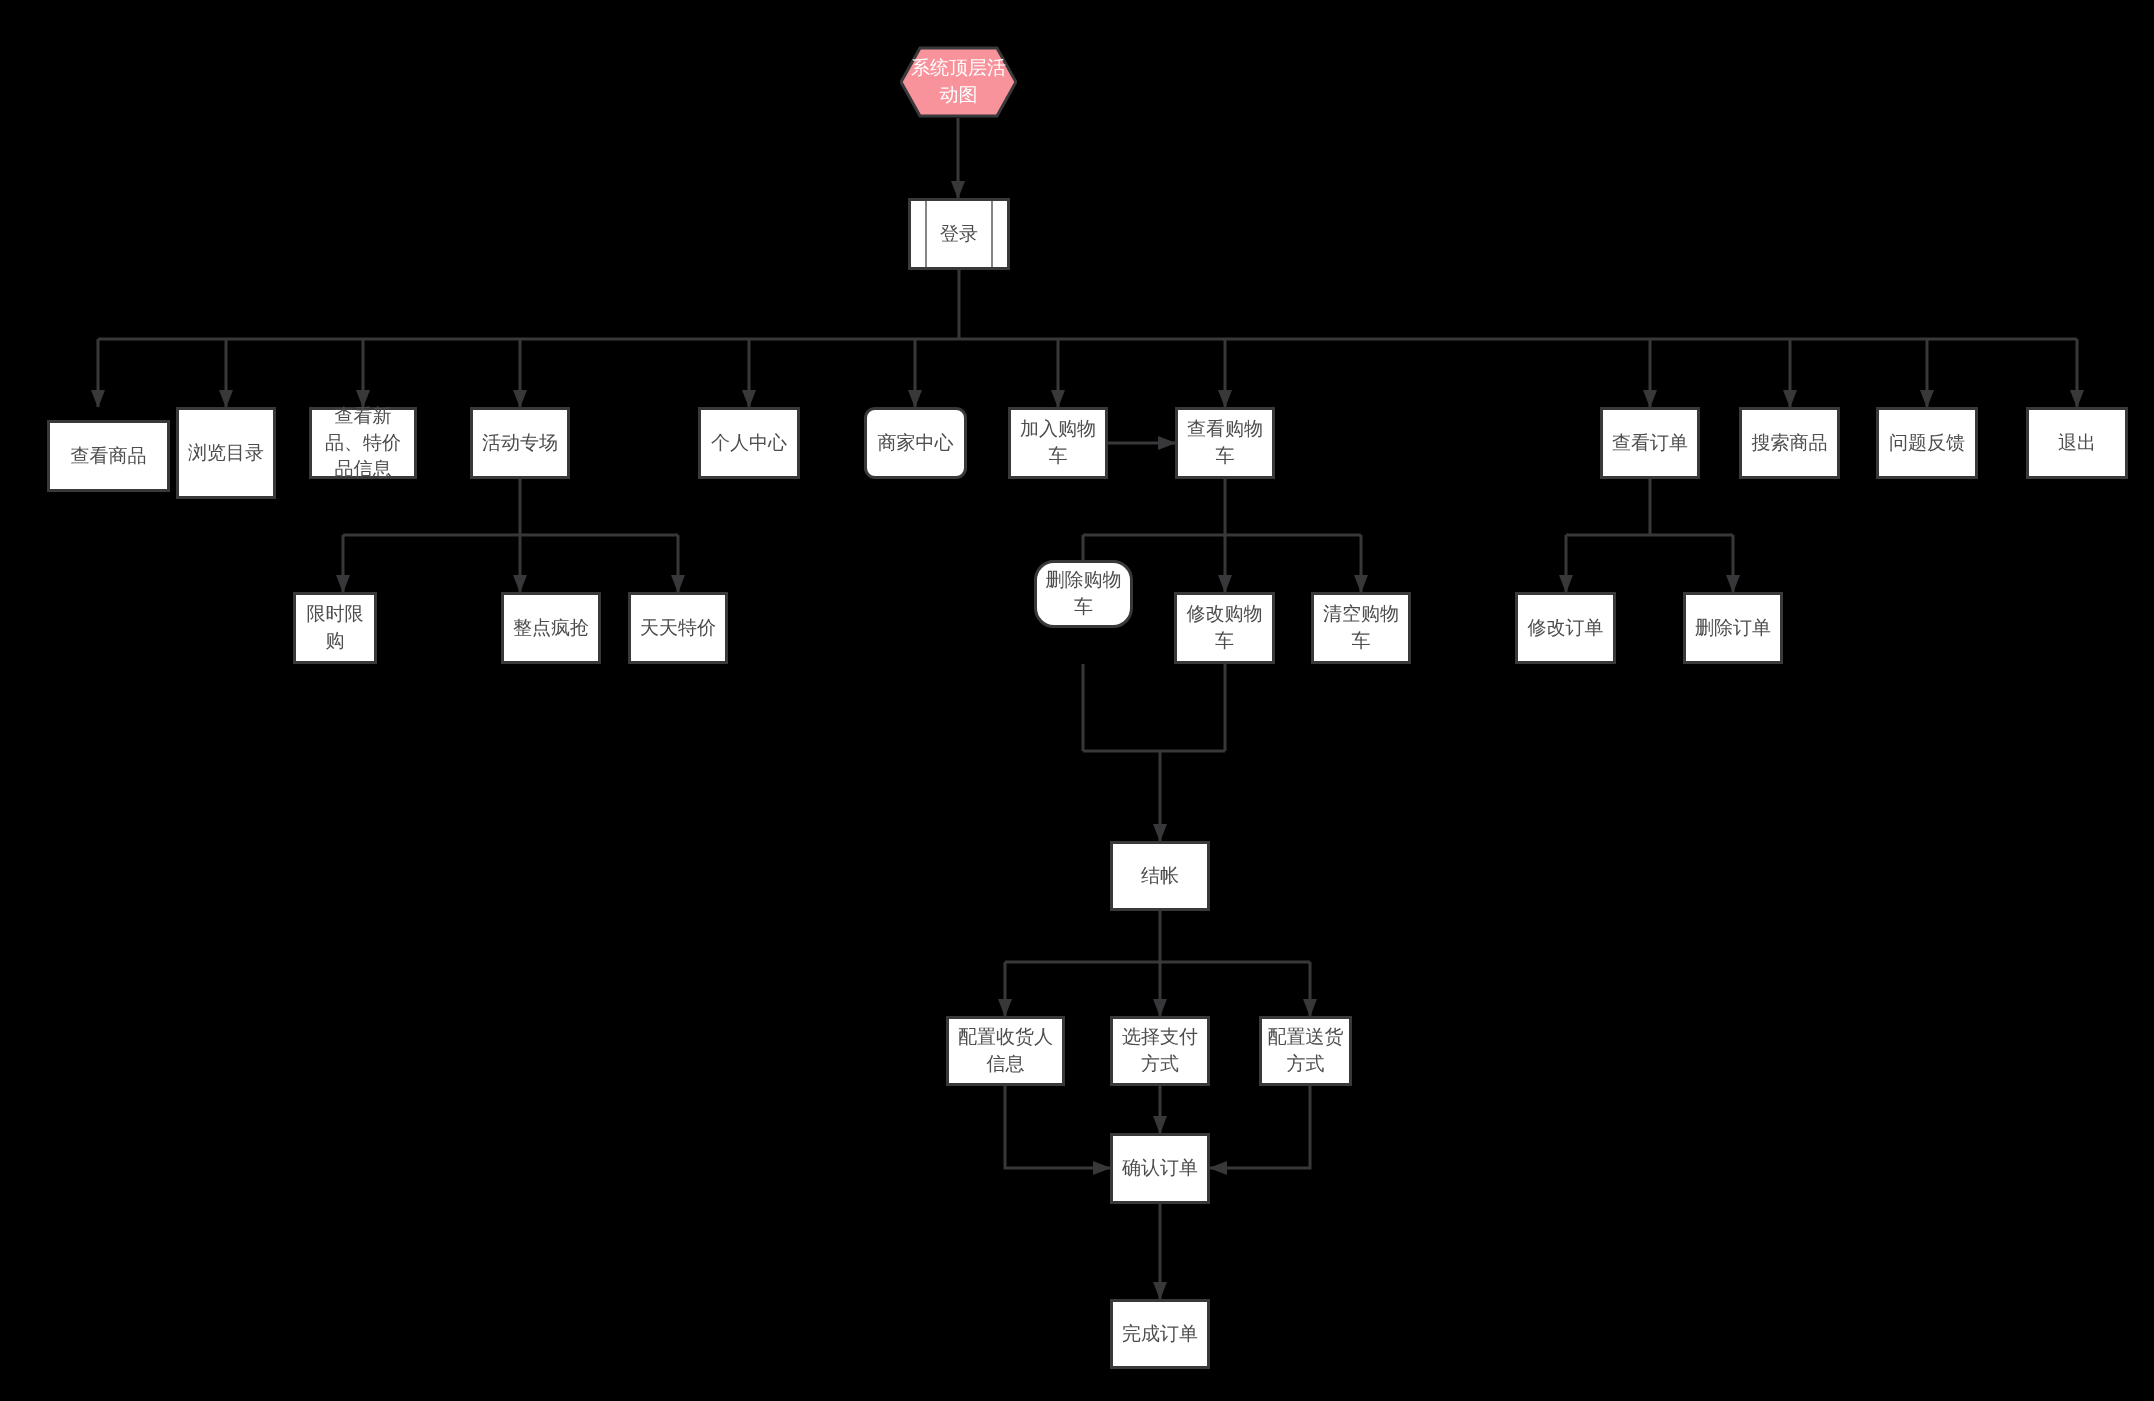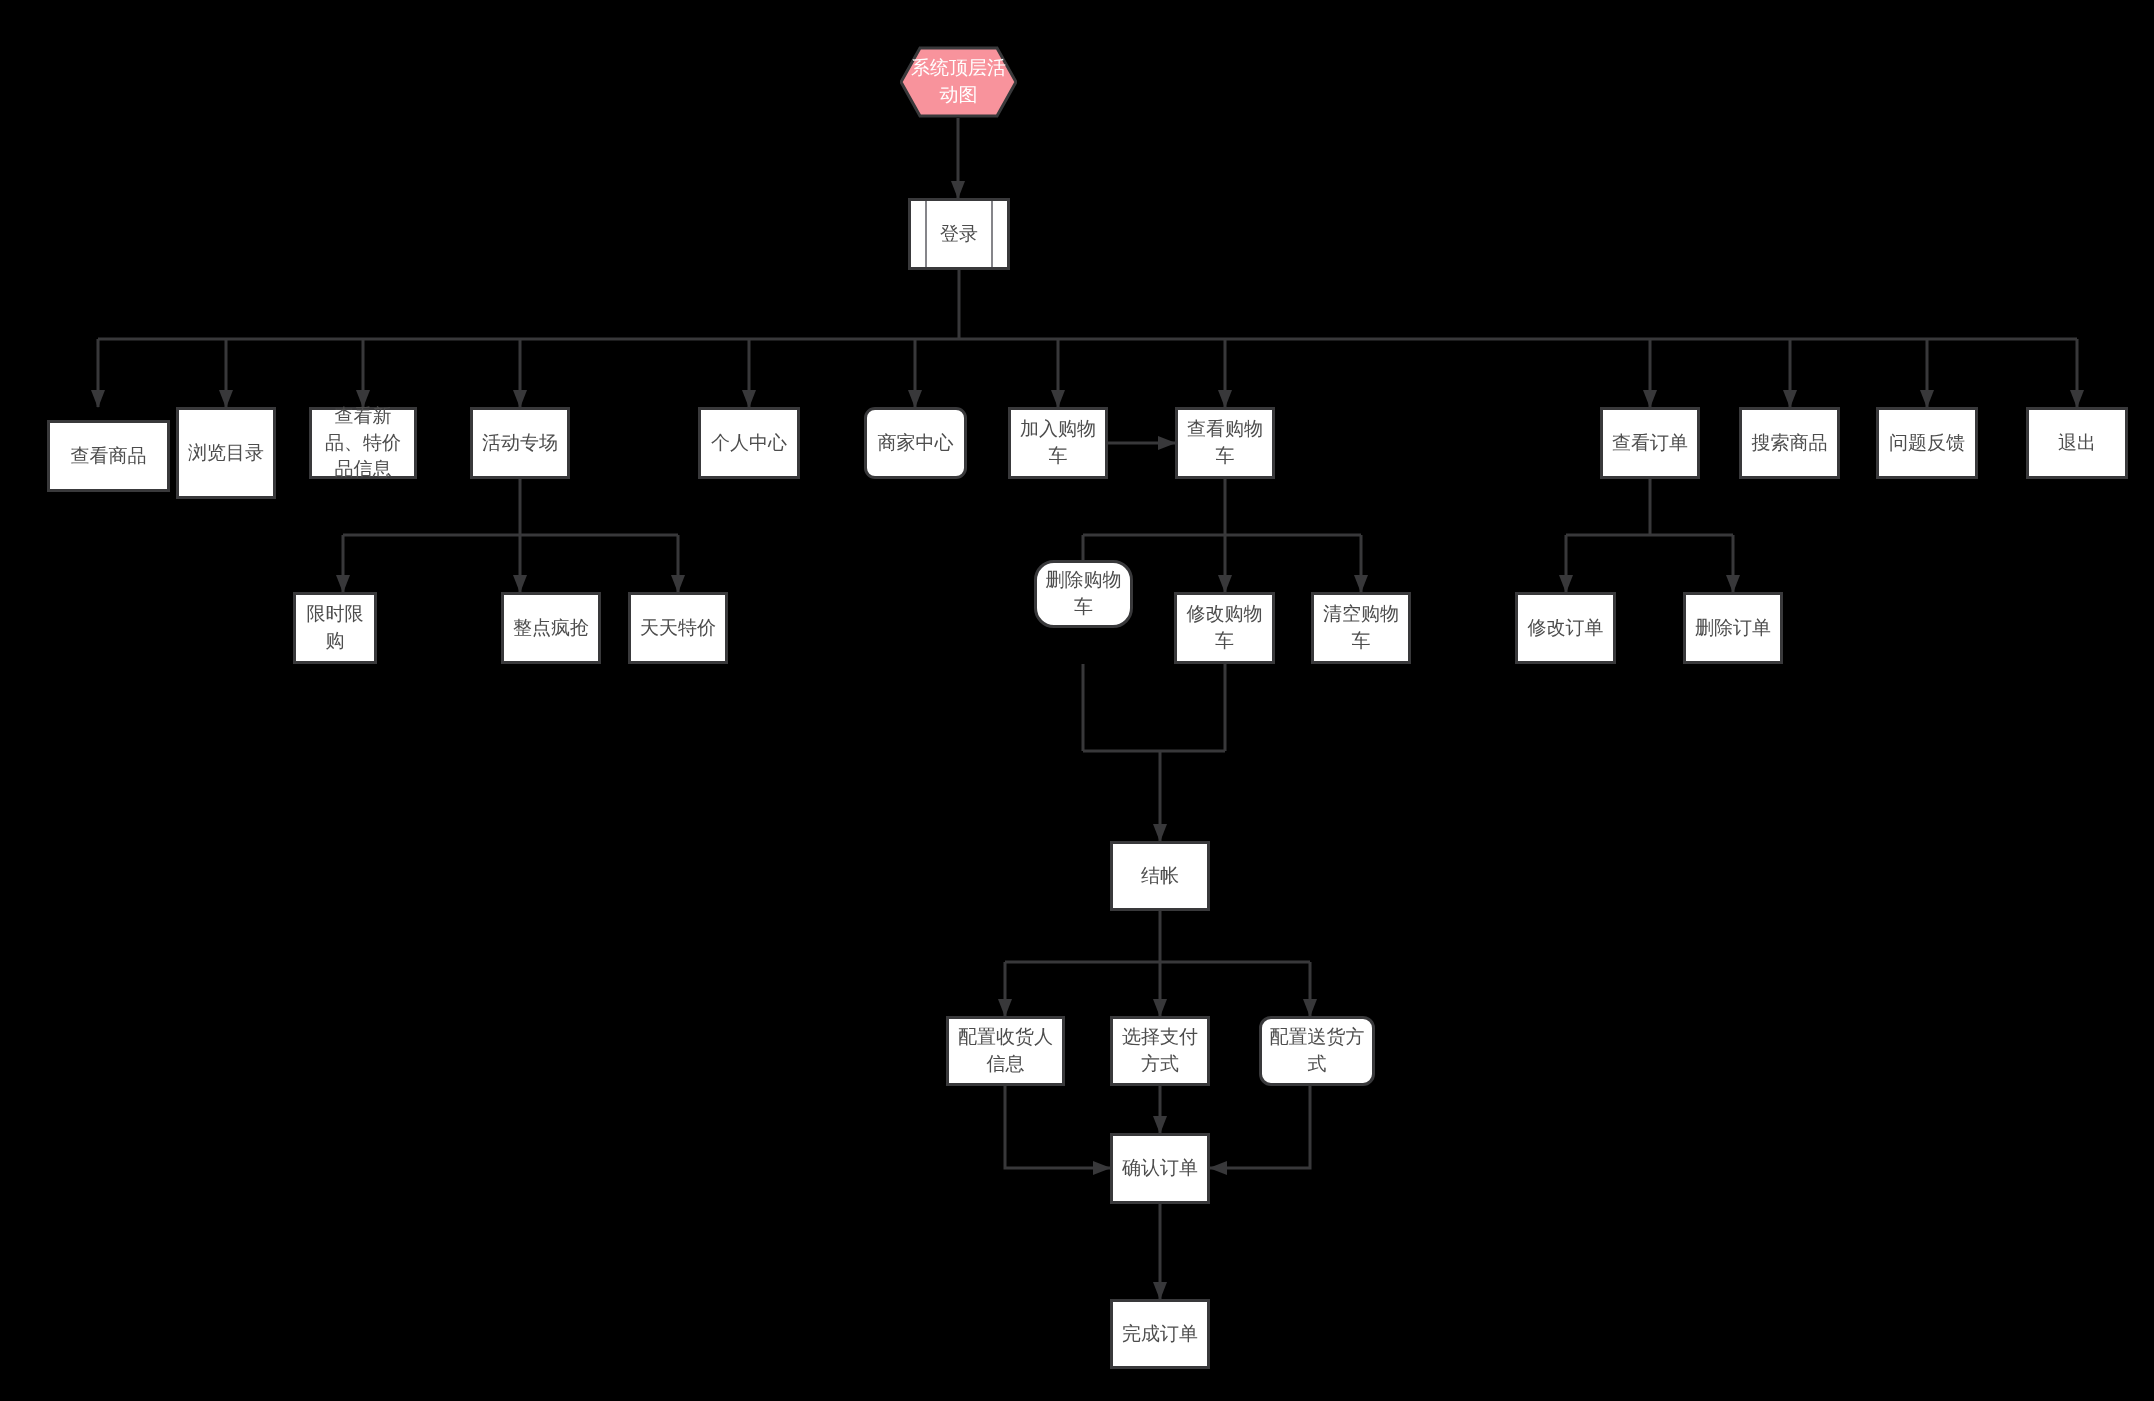--- a/index.html
+++ b/index.html
@@ -155,21 +155,21 @@
       </div>
       <div class="node process" style="left: 1110px; top: 841px; width: 100px; height: 70px;">
         <span class="lbl">结帐</span>
       </div>
       <div class="node process" style="left: 946px; top: 1016px; width: 119px; height: 70px;">
         <span class="lbl">配置收货人信息</span>
       </div>
       <div class="node process" style="left: 1110px; top: 1016px; width: 100px; height: 70px;">
         <span class="lbl">选择支付方式</span>
       </div>
-      <div class="node process" style="left: 1259px; top: 1016px; width: 116px; height: 70px; border-radius: 12px;">
+      <div class="node process" style="left: 1259px; top: 1016px; width: 93px; height: 70px;">
         <span class="lbl">配置送货方式</span>
       </div>
       <div class="node process" style="left: 1110px; top: 1133px; width: 100px; height: 71px;">
         <span class="lbl">确认订单</span>
       </div>
       <div class="node process" style="left: 1110px; top: 1299px; width: 100px; height: 70px;">
         <span class="lbl">完成订单</span>
       </div>
     </div>
 </div>

